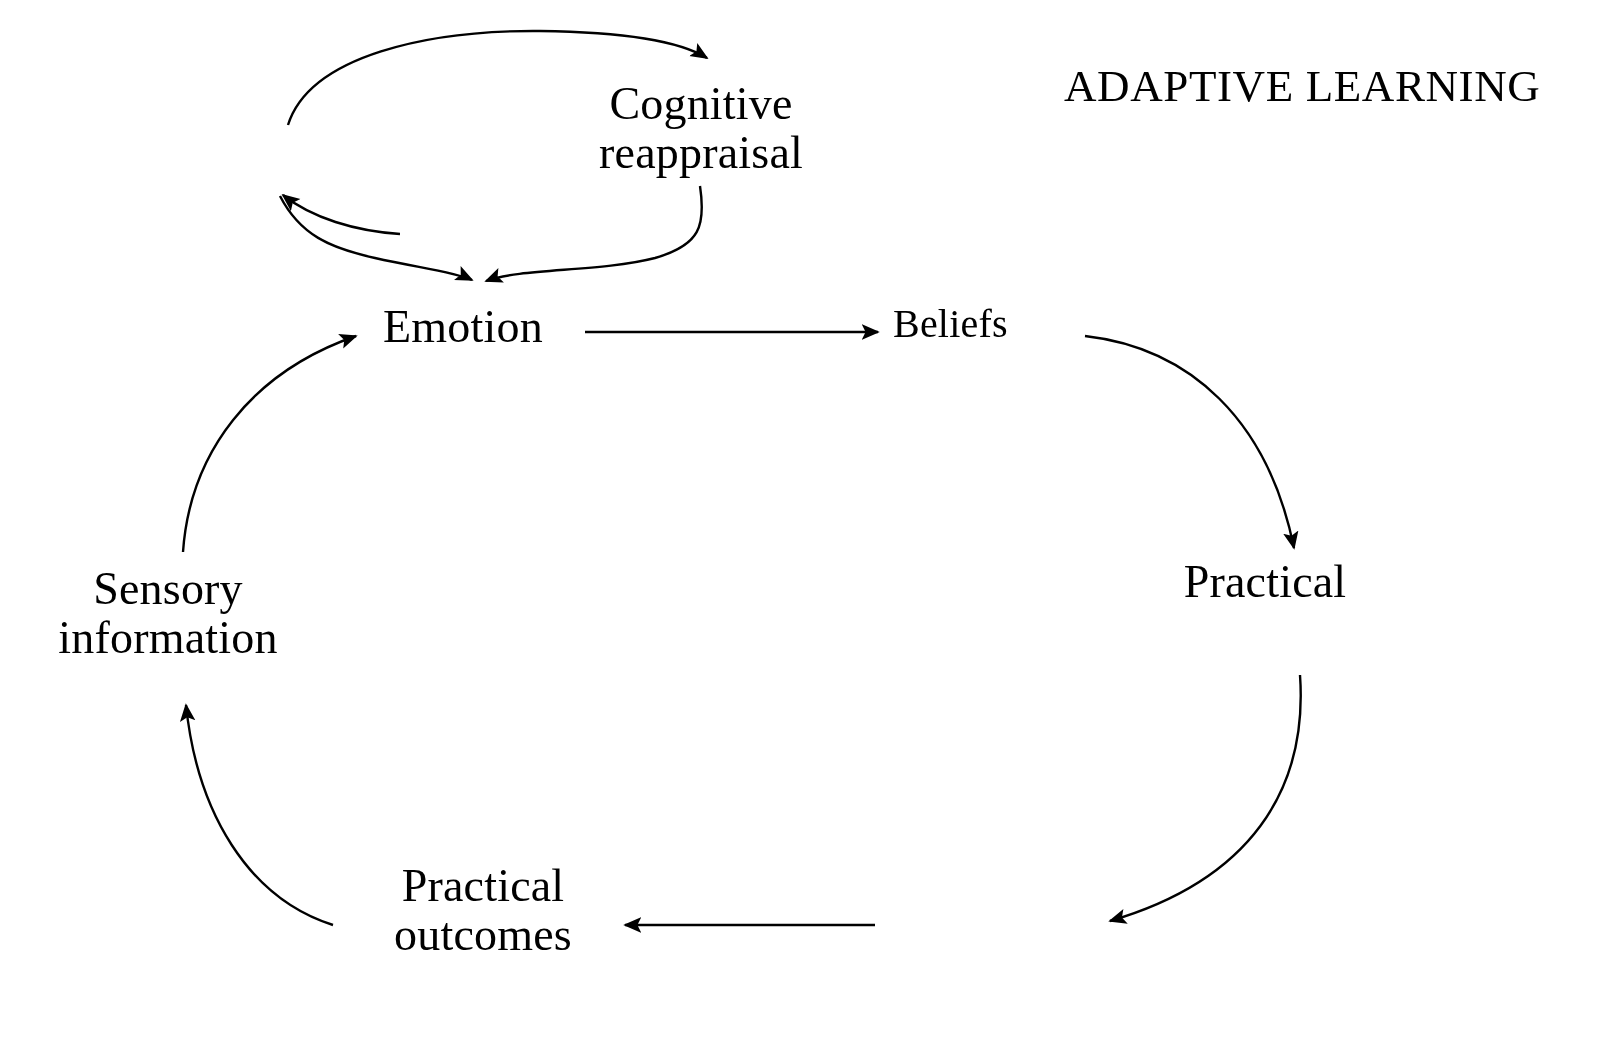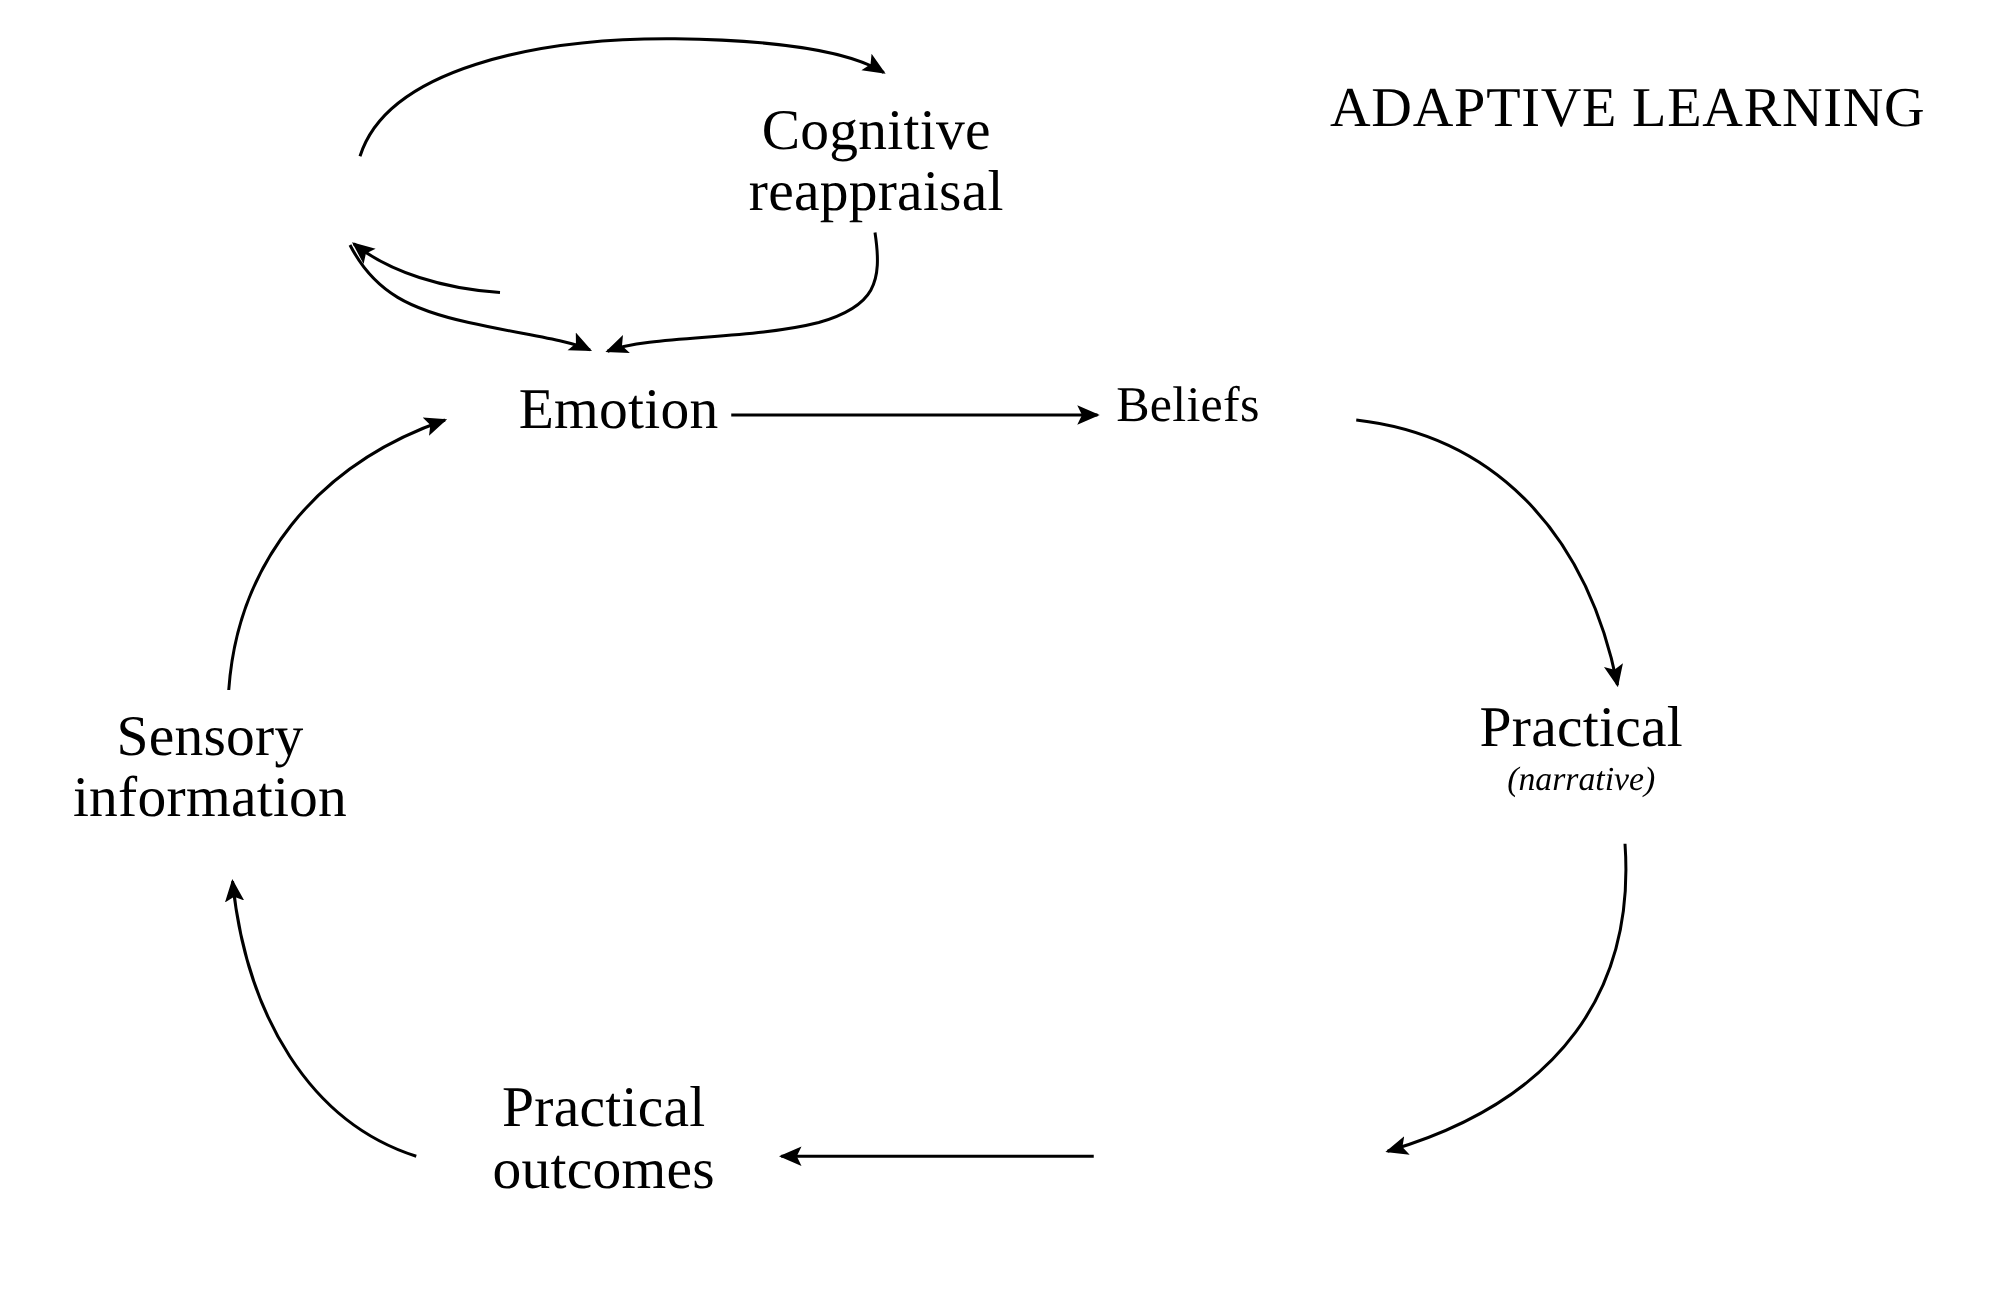--- a/index.html
+++ b/index.html
@@ -49,21 +49,21 @@
     color: #000000;
     white-space: nowrap;
   }
   .sub-italic {
     display: block;
     font-style: italic;
     font-size: 27px;
     line-height: 1.2;
     letter-spacing: 0px;
   }
-  .n-emotion   { left: 383px; top: 303px; font-size: 46px; margin-left: 32px; }
+  .n-emotion   { left: 383px; top: 303px; font-size: 46px; }
   .n-beliefs   { left: 893px; top: 303px; font-size: 40px; }
   .n-dissonance{ left: 46px;  top: 107px; font-size: 46px; }
   .n-reappraisal{left: 540px; top: 80px;  font-size: 46px; width: 322px; }
   .n-knowledge { left: 1140px;top: 558px; font-size: 46px; width: 250px; }
   .n-sensory   { left: 44px;  top: 553px; font-size: 46px; width: 248px; margin-top: 12px; }
   .n-practical { left: 380px; top: 862px; font-size: 46px; width: 206px; }
   .n-behaviour { left: 855px; top: 898px; font-size: 46px; }
   .t-title     { left: 1064px;top: 60px; }
 </style>
 </head>
@@ -110,21 +110,20 @@
   <div class="node-label n-emotion">
     <span class="line">Emotion</span>
   </div>
 
   <div class="node-label n-beliefs">
     <span class="line">Beliefs</span>
   </div>
 
   <div class="node-label n-knowledge">
     <span class="line">Practical</span>
-    <span class="sub-italic">(narrative)</span>
   </div>
 
 
   <div class="node-label n-practical">
     <span class="line">Practical</span>
     <span class="line">outcomes</span>
   </div>
 
   <div class="node-label n-sensory">
     <span class="line">Sensory</span>

